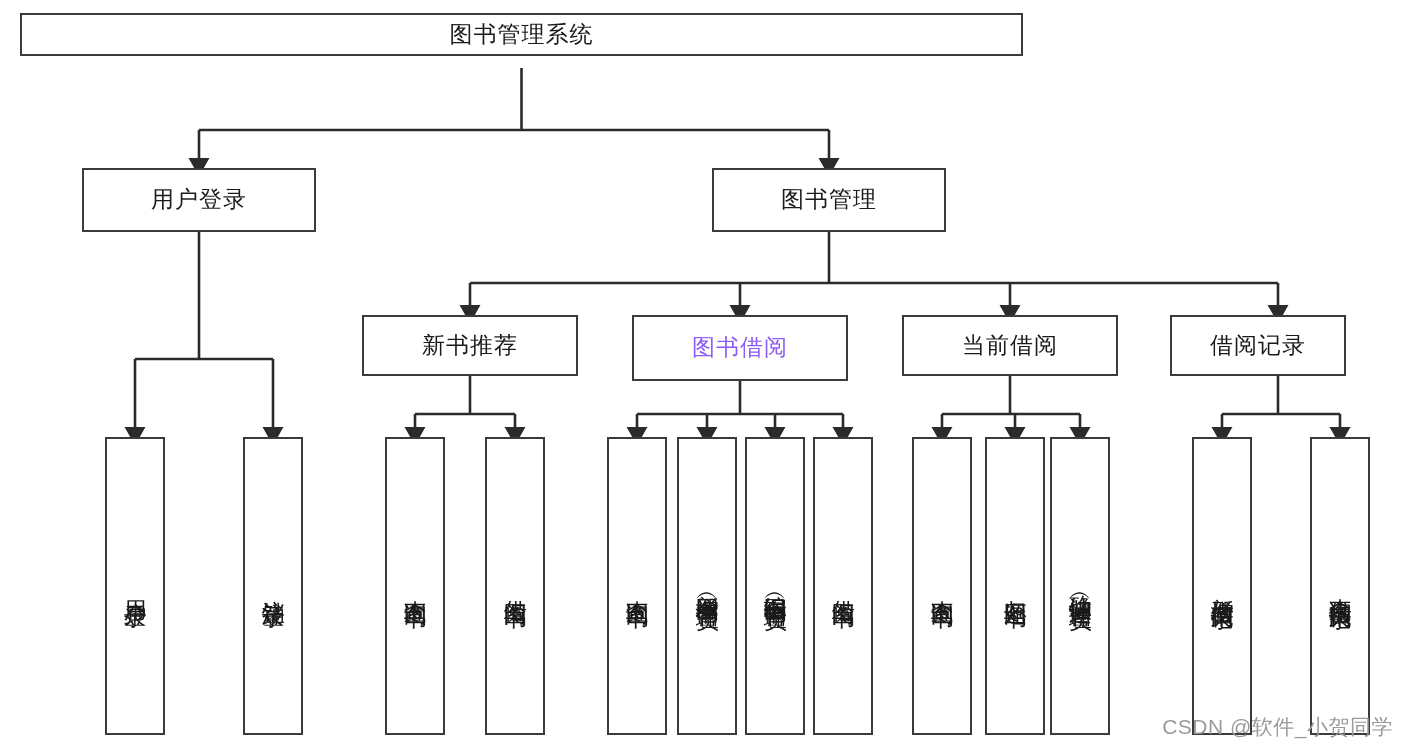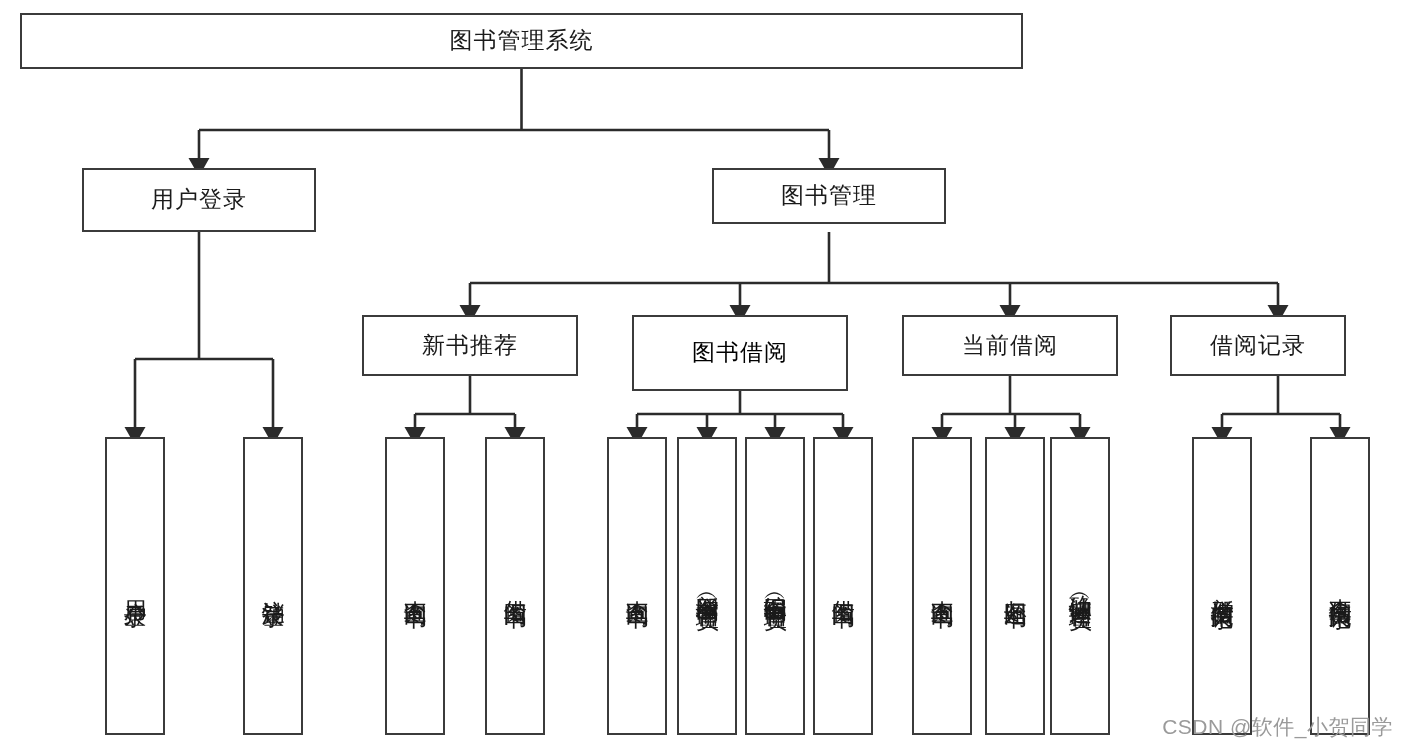--- a/index.html
+++ b/index.html
@@ -104,33 +104,33 @@
         <path d="M1015,414 L1015,435" marker-end="url(#arrowhead)"></path>
         <path d="M1080,414 L1080,435" marker-end="url(#arrowhead)"></path>
         <path d="M1278,376 L1278,414"></path>
         <path d="M1222,414 L1340,414"></path>
         <path d="M1222,414 L1222,435" marker-end="url(#arrowhead)"></path>
         <path d="M1340,414 L1340,435" marker-end="url(#arrowhead)"></path>
       </g>
   </svg>
 
   <div id="node-layer">
-      <div class="node node-h" style="left: 20px; top: 13px; width: 1003px; height: 56px; border-color: rgb(59, 59, 59); background: rgb(255, 255, 255); color: rgb(26, 26, 26);">
+      <div class="node node-h" style="left: 20px; top: 13px; width: 1003px; height: 43px; border-color: rgb(59, 59, 59); background: rgb(255, 255, 255); color: rgb(26, 26, 26);">
         <span class="node-label">图书管理系统</span>
       </div>
       <div class="node node-h" style="left: 82px; top: 168px; width: 234px; height: 64px; border-color: rgb(59, 59, 59); background: rgb(255, 255, 255); color: rgb(26, 26, 26);">
         <span class="node-label">用户登录</span>
       </div>
-      <div class="node node-h" style="left: 712px; top: 168px; width: 234px; height: 56px; border-color: rgb(59, 59, 59); background: rgb(255, 255, 255); color: rgb(26, 26, 26);">
+      <div class="node node-h" style="left: 712px; top: 168px; width: 234px; height: 64px; border-color: rgb(59, 59, 59); background: rgb(255, 255, 255); color: rgb(26, 26, 26);">
         <span class="node-label">图书管理</span>
       </div>
       <div class="node node-h" style="left: 362px; top: 315px; width: 216px; height: 61px; border-color: rgb(59, 59, 59); background: rgb(255, 255, 255); color: rgb(26, 26, 26);">
         <span class="node-label">新书推荐</span>
       </div>
-      <div class="node node-h" style="left: 632px; top: 315px; width: 216px; height: 76px; border-color: rgb(59, 59, 59); background: rgb(255, 255, 255); color: #000000;">
+      <div class="node node-h" style="left: 632px; top: 315px; width: 216px; height: 66px; border-color: rgb(59, 59, 59); background: rgb(255, 255, 255); color: #8b5cf6;">
         <span class="node-label">图书借阅</span>
       </div>
       <div class="node node-h" style="left: 902px; top: 315px; width: 216px; height: 61px; border-color: rgb(59, 59, 59); background: rgb(255, 255, 255); color: rgb(26, 26, 26);">
         <span class="node-label">当前借阅</span>
       </div>
       <div class="node node-h" style="left: 1170px; top: 315px; width: 176px; height: 61px; border-color: rgb(59, 59, 59); background: rgb(255, 255, 255); color: rgb(26, 26, 26);">
         <span class="node-label">借阅记录</span>
       </div>
       <div class="node node-v" style="left: 105px; top: 437px; width: 60px; height: 298px; border-color: rgb(59, 59, 59); background: rgb(255, 255, 255); color: rgb(26, 26, 26);">
         <span class="node-label">用户登录</span>

